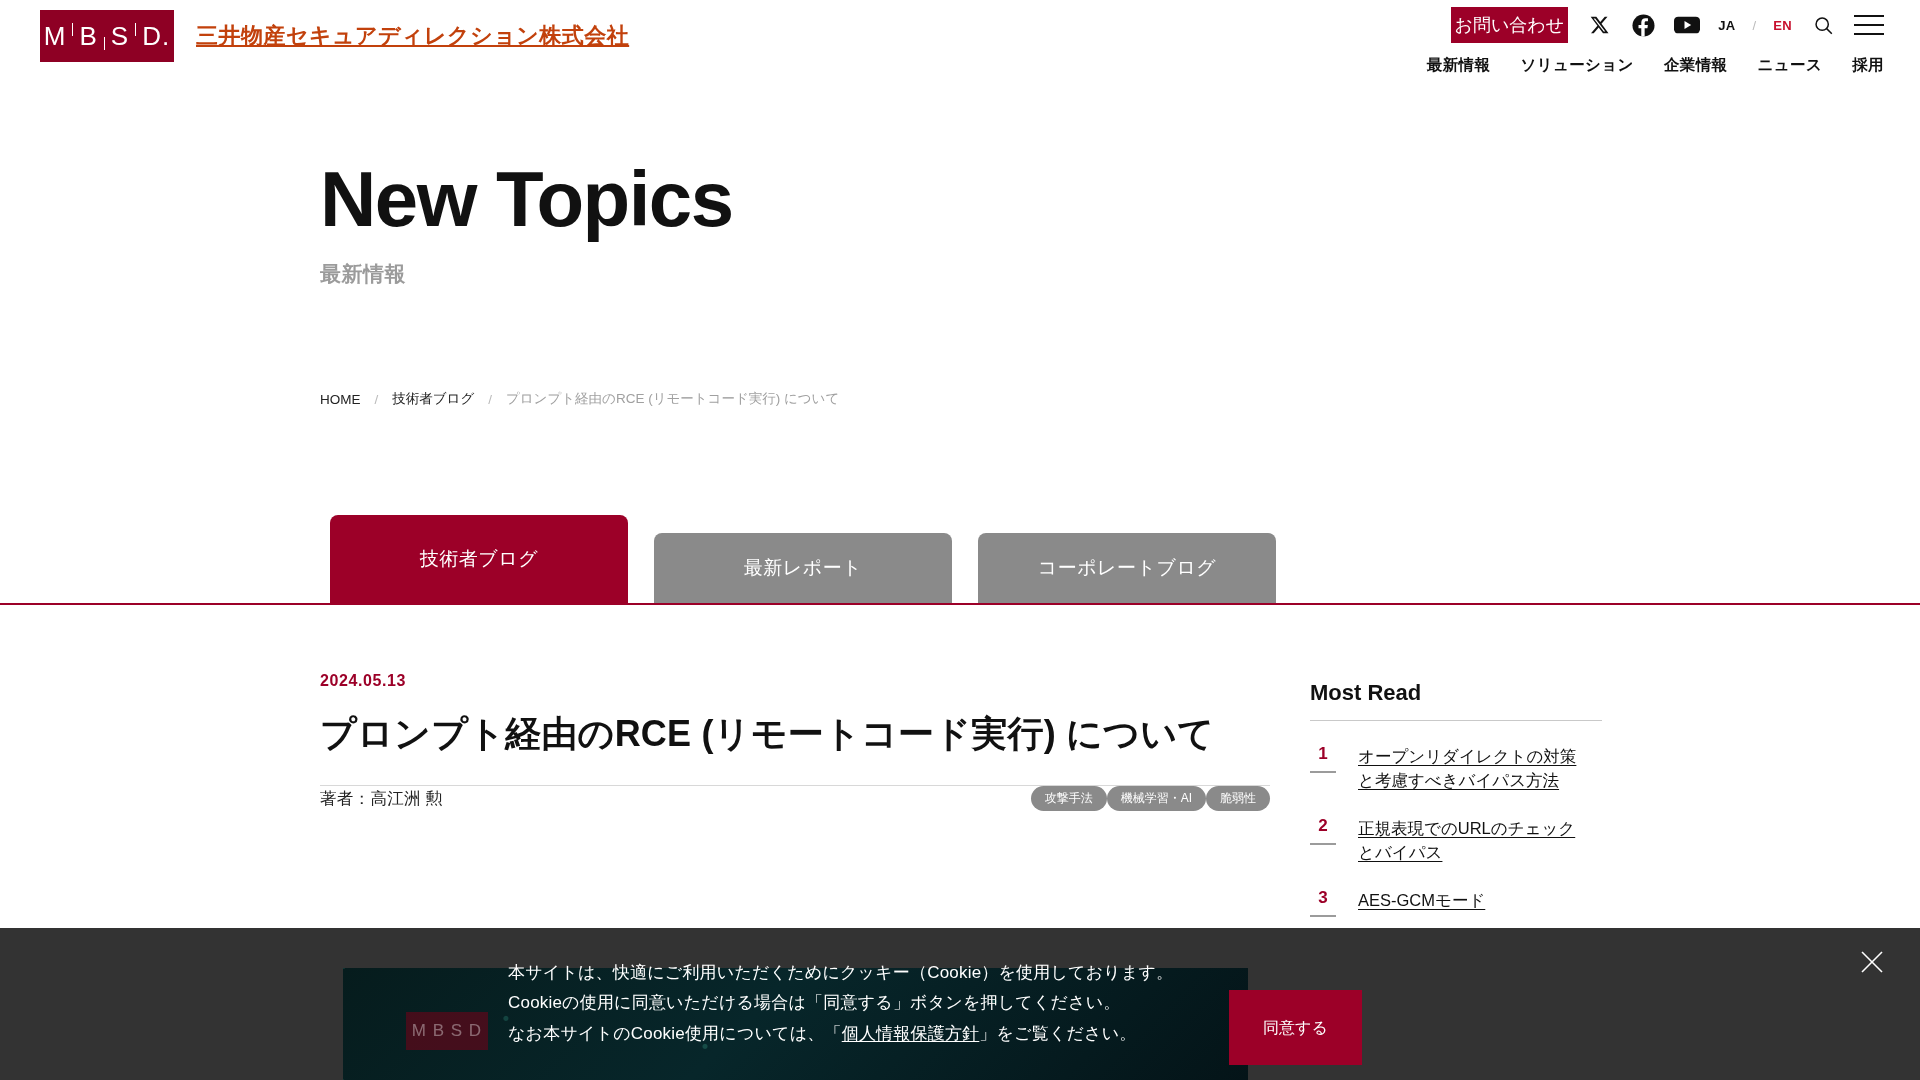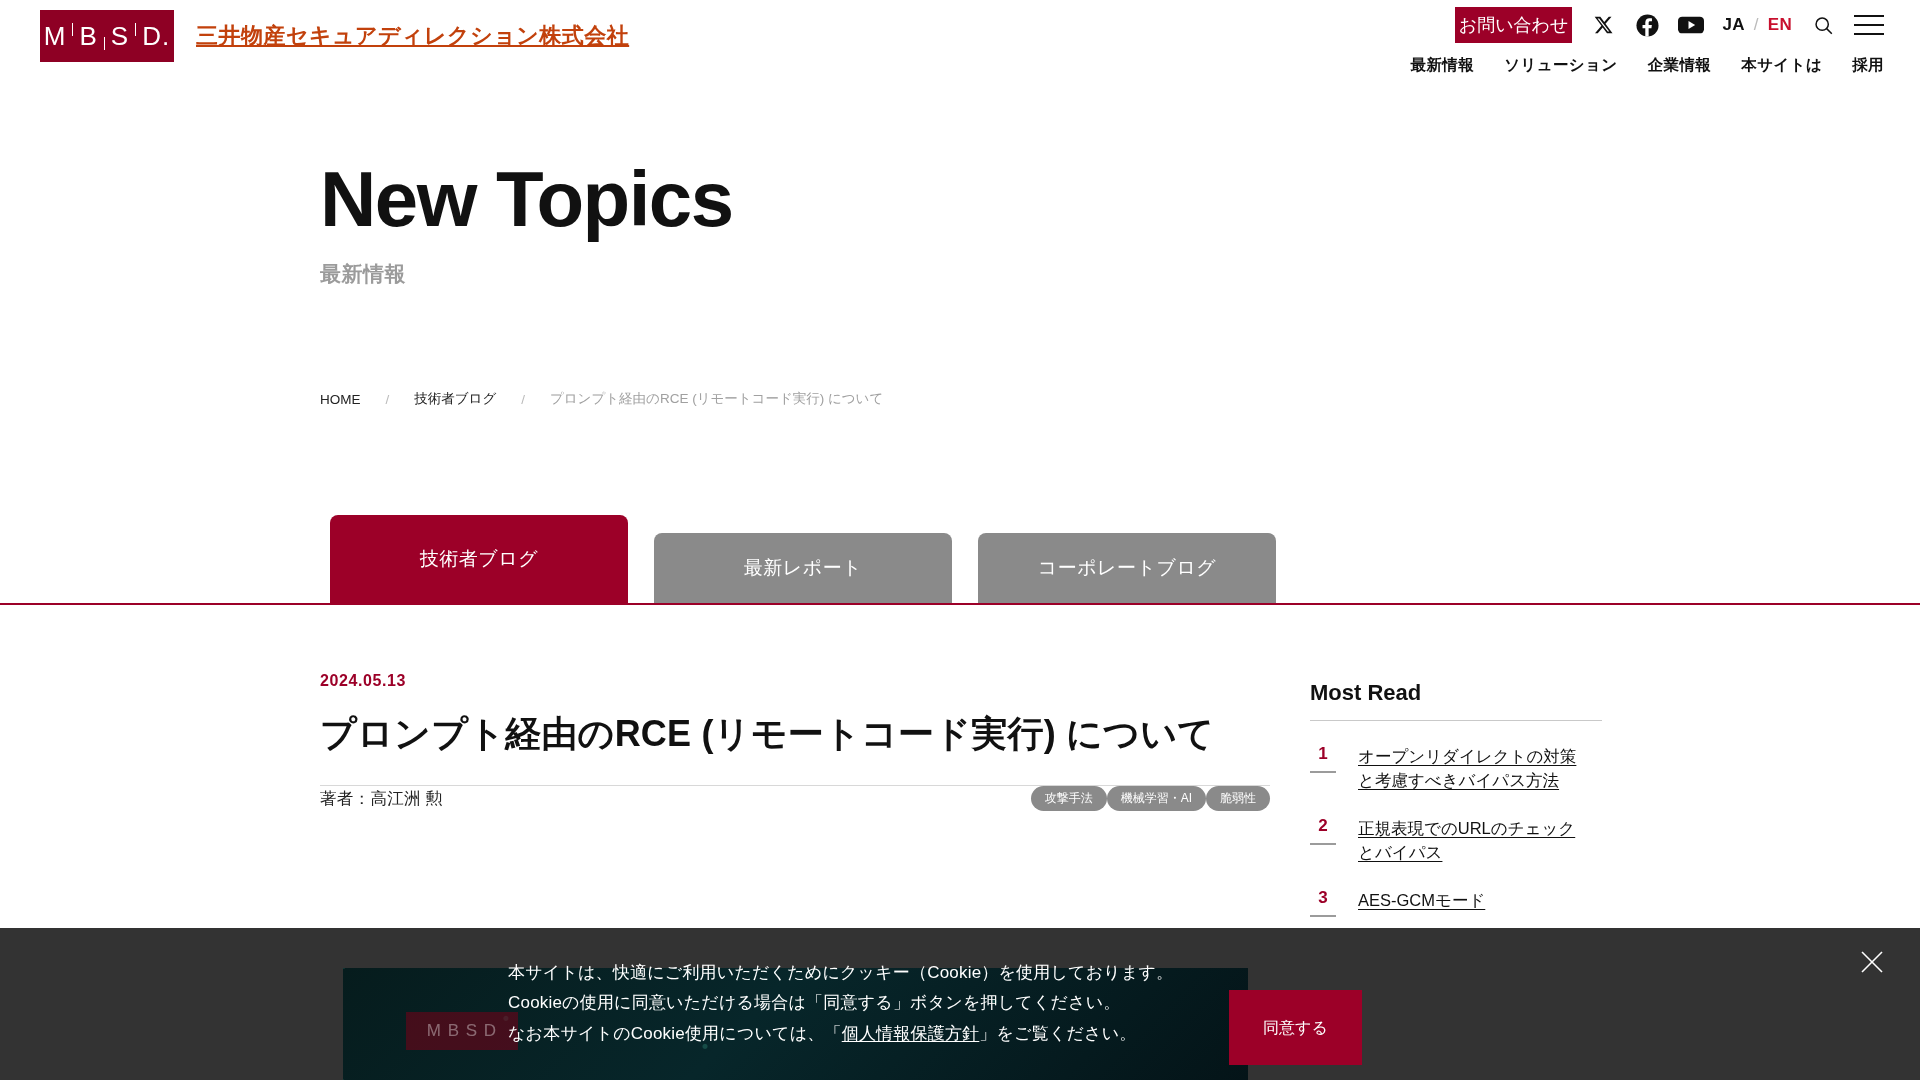--- a/index.html
+++ b/index.html
@@ -36,36 +36,36 @@
   .util-row {
     position: absolute; right: 0; top: 8px;
     display: flex; align-items: center; gap: 18px; height: 34px;
   }
   .contact-btn {
     background: #9c0028; color: #fff; font-size: 18px; font-weight: 400;
     padding: 9px 4px; line-height: 1; white-space: nowrap; cursor: pointer;
   }
   .icon-btn { width: 26px; height: 26px; display:flex; align-items:center; justify-content:center; cursor:pointer; }
   .icon-btn svg { display: block; }
-  .lang { display:flex; align-items:center; gap:9px; font-size:17px; font-weight:700; letter-spacing:.3px;text-align:right; }
+  .lang { display:flex; align-items:center; gap:17px; font-size:13px; font-weight:700; letter-spacing:.3px;text-align:right; }
   .lang .ja { color:#111; cursor:pointer; }
   .lang .slash { color:#bbb; font-weight:400; }
   .lang .en { color:#c8102e; cursor:pointer; }
   .hamburger { width: 30px; height: 20px; display:flex; flex-direction:column; justify-content:space-between; cursor:pointer; }
   .hamburger span { display:block; height:1.6px; background:#111; width:100%; }
 
   .nav-row { position:absolute; right:0; top: 55px; display:flex; gap: 30px; align-items:center; }
   .nav-item { font-size: 15.5px; font-weight: 700; color:#111; white-space:nowrap; cursor:pointer; letter-spacing:.4px; }
 
   
   .hero { position:absolute; left: 320px; top: 160px; width: 1200px; }
   .hero-title { font-size: 78px; font-weight: 700; letter-spacing: -1.5px; line-height: 1; color:#111; }
   .hero-sub { margin-top: 22px; font-size: 21px; font-weight: 700; color:#9b9b9b; letter-spacing:.5px; }
 
-  .breadcrumb { position:absolute; left:320px; top:390px; display:flex; align-items:center; gap:25px; font-size:13.5px; }
+  .breadcrumb { position:absolute; left:320px; top:390px; display:flex; align-items:center; gap:14px; font-size:13.5px; }
   .crumb { color:#222; cursor:pointer; white-space:nowrap; }
   .crumb.current { color:#a0a0a0; cursor:default; }
   .crumb-sep { color:#bbb; }
 
   
   .tabs { position:absolute; left:330px; top:515px; display:flex; align-items:flex-end; gap:26px; }
   .tab {
     width: 298px; border-radius: 8px 8px 0 0;
     display:flex; align-items:center; justify-content:center;
     font-size: 19px; color:#fff; cursor:pointer; letter-spacing:.5px;
@@ -110,21 +110,21 @@
     background:
       radial-gradient(circle at 18% 45%, rgba(20,70,66,.95) 0 2px, transparent 3px),
       radial-gradient(circle at 40% 70%, rgba(24,80,74,.9) 0 2px, transparent 3px),
       radial-gradient(circle at 72% 30%, rgba(20,70,66,.9) 0 2px, transparent 3px),
       linear-gradient(115deg, rgba(16,58,56,.85) 0 1px, transparent 1px 34px),
       linear-gradient(62deg, rgba(14,54,52,.8) 0 1px, transparent 1px 46px),
       linear-gradient(160deg, rgba(18,62,58,.7) 0 1px, transparent 1px 58px),
       linear-gradient(135deg, #061c1d 0%, #07262a 45%, #041418 100%);
   }
   .cookie-img-logo {
-    position:absolute; left:63px; top:44px; width:112px; height:38px;
+    position:absolute; left:63px; top:44px; width:82px; height:38px;
     background:rgba(120,0,24,.55);
     display:flex; align-items:center; justify-content:center;
     color:rgba(255,255,255,.38); font-size:17px; letter-spacing:1px;
   }
   .cookie-text {
     position:absolute; left:508px; top:958px; width:700px;
     font-size:17px; line-height:1.78; color:#ffffff; letter-spacing:.2px;
   }
   .cookie-text a { color:#fff; text-decoration:underline; text-underline-offset:2px; cursor:pointer; }
   .cookie-agree {
@@ -201,21 +201,21 @@
           <span></span>
             <span></span>
             <span></span>
         </div>
       </div>
 
       <div class="nav-row">
         <div class="nav-item">最新情報</div>
         <div class="nav-item">ソリューション</div>
         <div class="nav-item">企業情報</div>
-        <div class="nav-item">本サイトは</div>
+        <div class="nav-item">ニュース</div>
         <div class="nav-item">採用</div>
       </div>
     </div>
   </div>
 
   <div class="hero">
     <div class="hero-title">New Topics</div>
     <div class="hero-sub">最新情報</div>
   </div>
 

